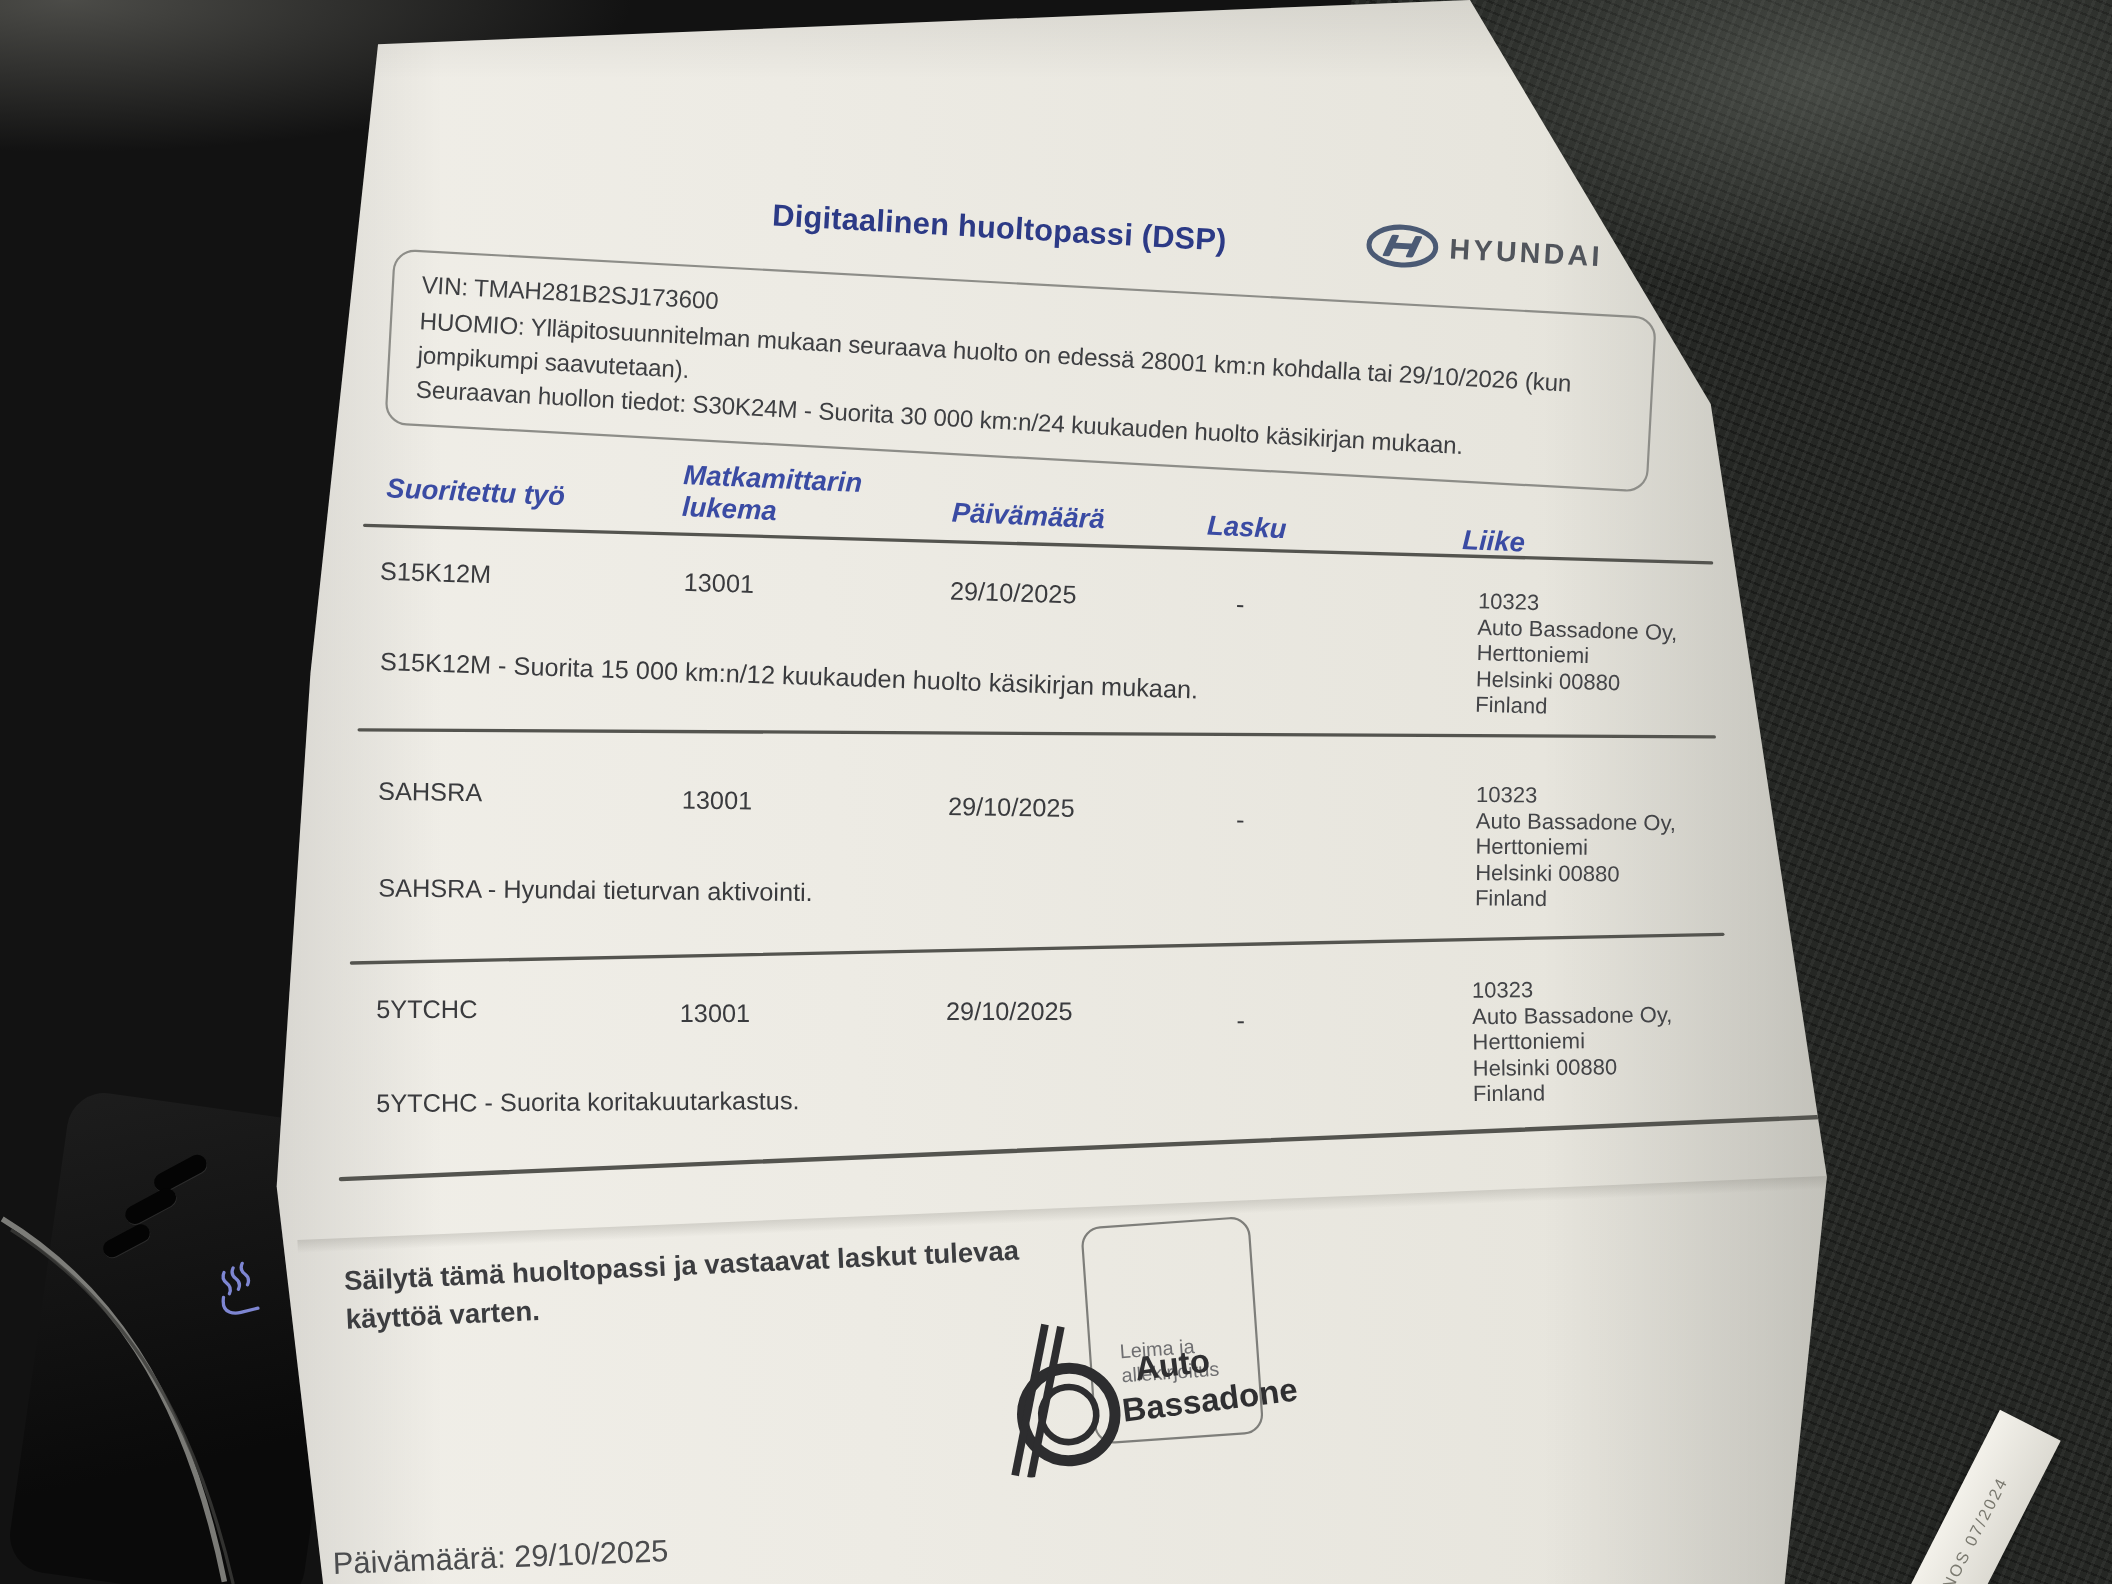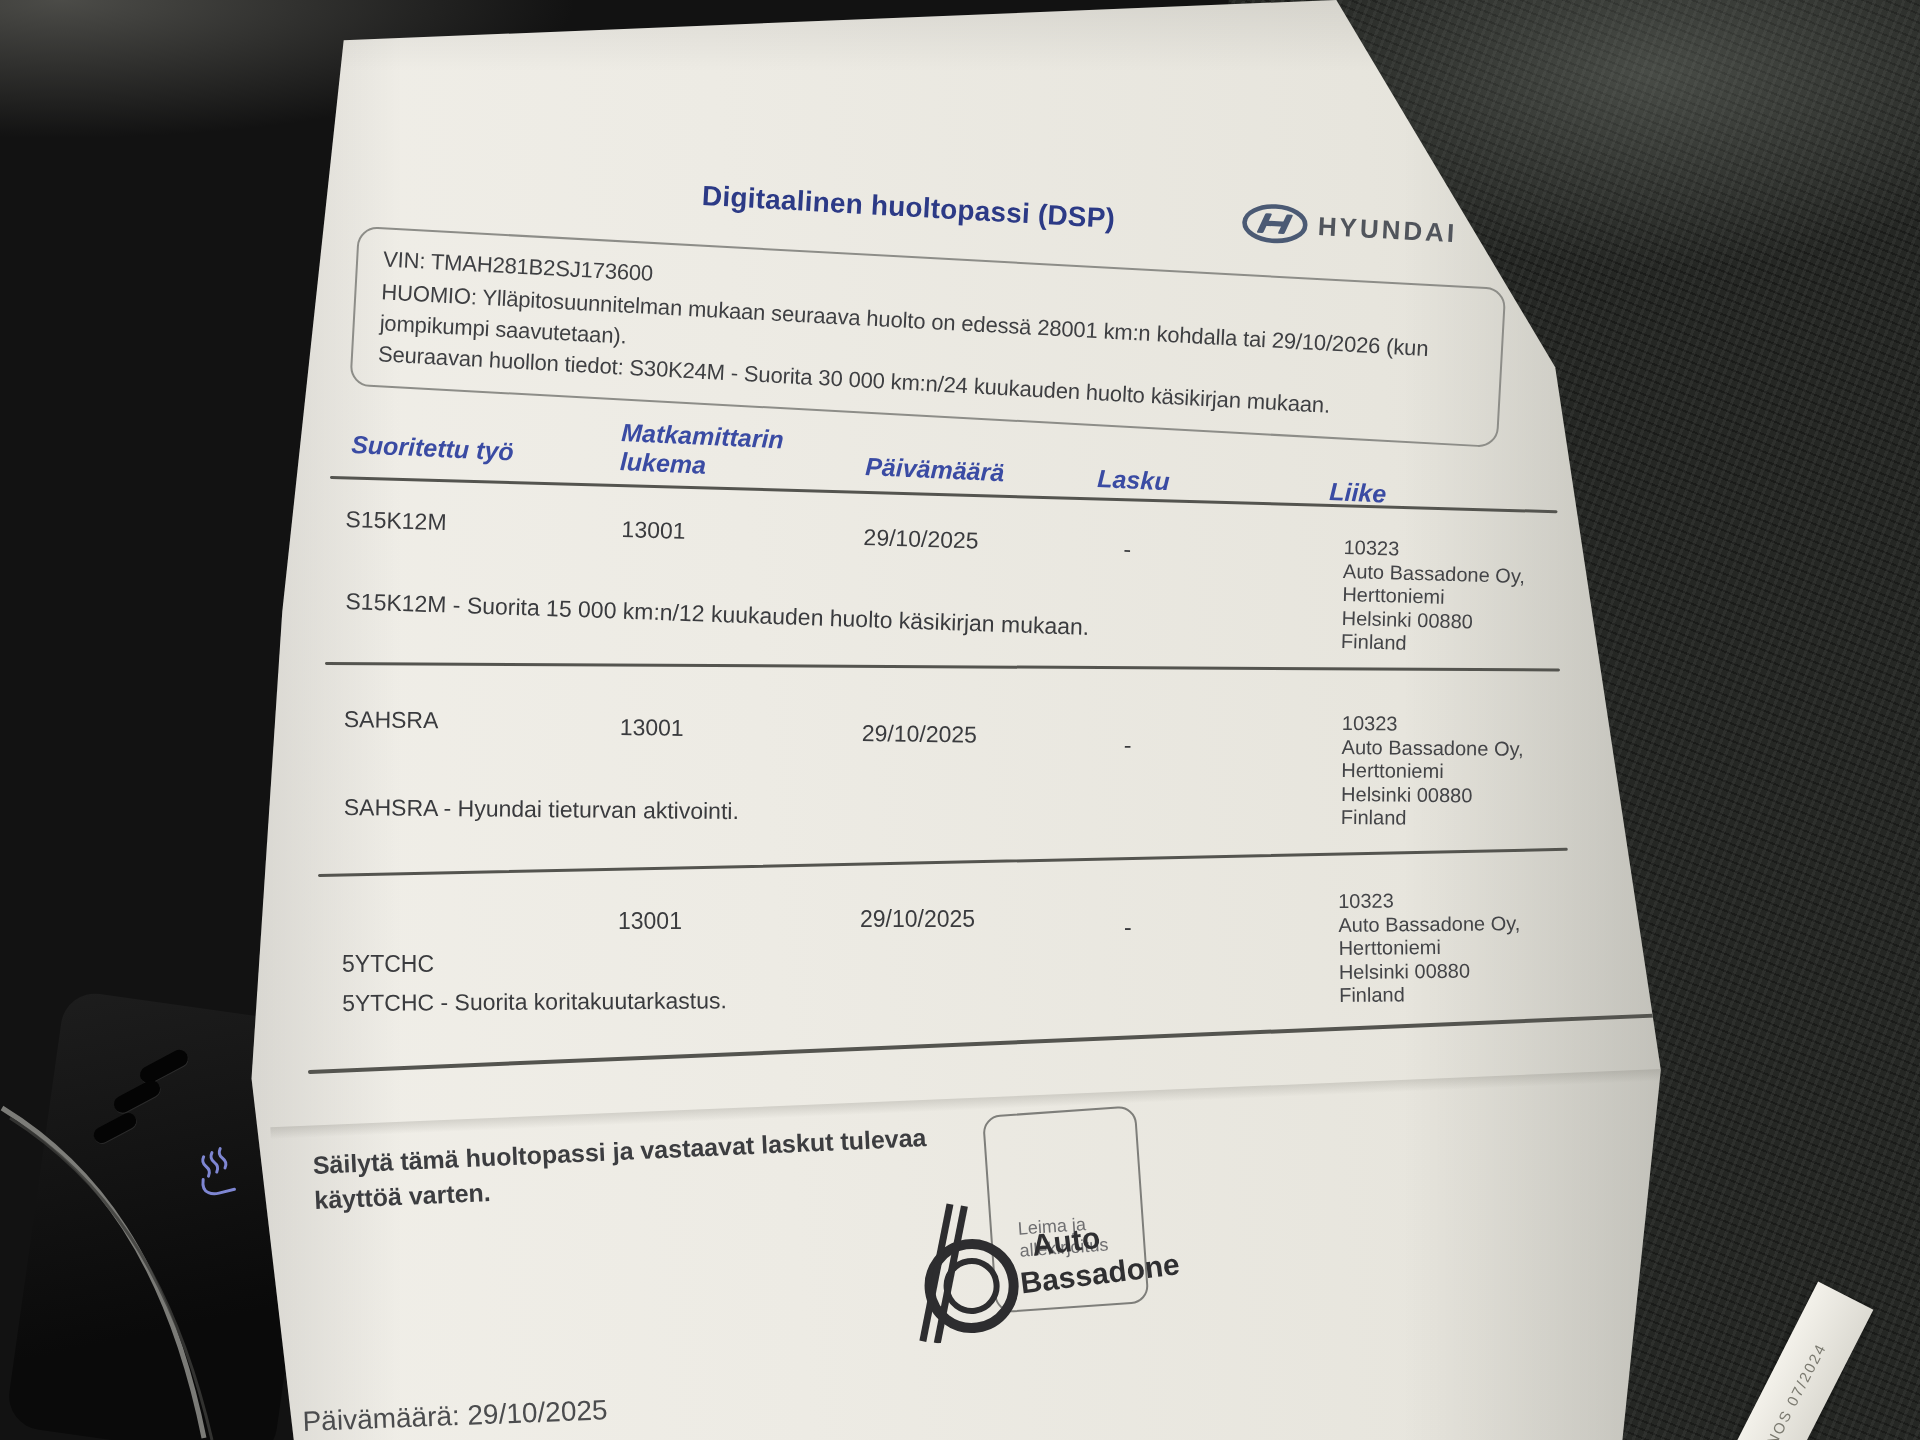--- a/index.html
+++ b/index.html
@@ -81,21 +81,21 @@
   .desc{font-size:23px;}
   .ds1{left:346px;top:588px;transform:rotate(2deg);}
 
   .r2c1{left:344px;top:706px;transform:rotate(0.8deg);}
   .r2c2{left:620px;top:714px;transform:rotate(0.8deg);}
   .r2c3{left:862px;top:720px;transform:rotate(0.8deg);}
   .r2c4{left:1124px;top:732px;transform:rotate(0.8deg);}
   .d2{left:1342px;top:712px;transform:rotate(0.6deg);}
   .ds2{left:344px;top:794px;transform:rotate(0.6deg);}
 
-  .r3c1{left:342px;top:951px;}
+  .r3c1{left:342px;top:904px;}
   .r3c2{left:618px;top:908px;}
   .r3c3{left:860px;top:906px;}
   .r3c4{left:1124px;top:914px;}
   .d3{left:1338px;top:890px;transform:rotate(-0.6deg);}
   .ds3{left:342px;top:990px;transform:rotate(-0.4deg);}
 
   .keepnote{left:312px;top:1148px;width:615px;font-size:25px;font-weight:bold;line-height:35px;
             color:#3c3d40;white-space:normal;transform:rotate(-2.6deg);}
 
   .stampbox{left:982px;top:1116px;width:150px;height:194px;border:2px solid #7e7e7a;

